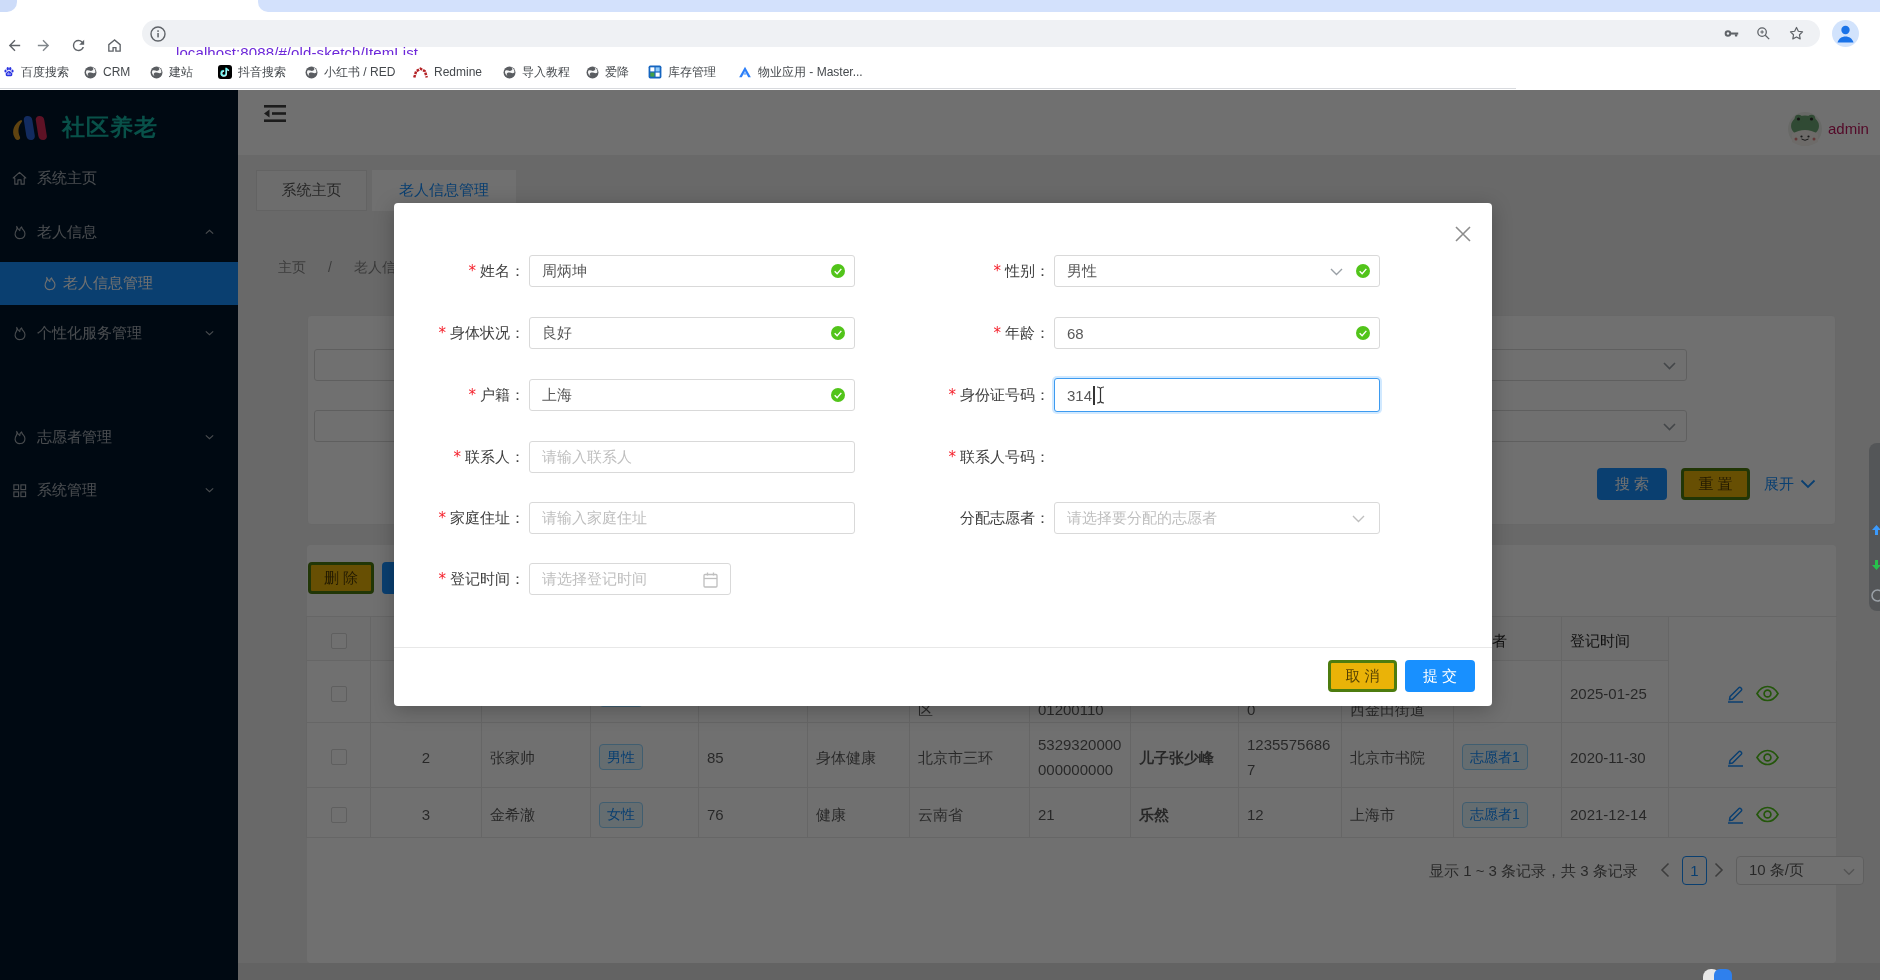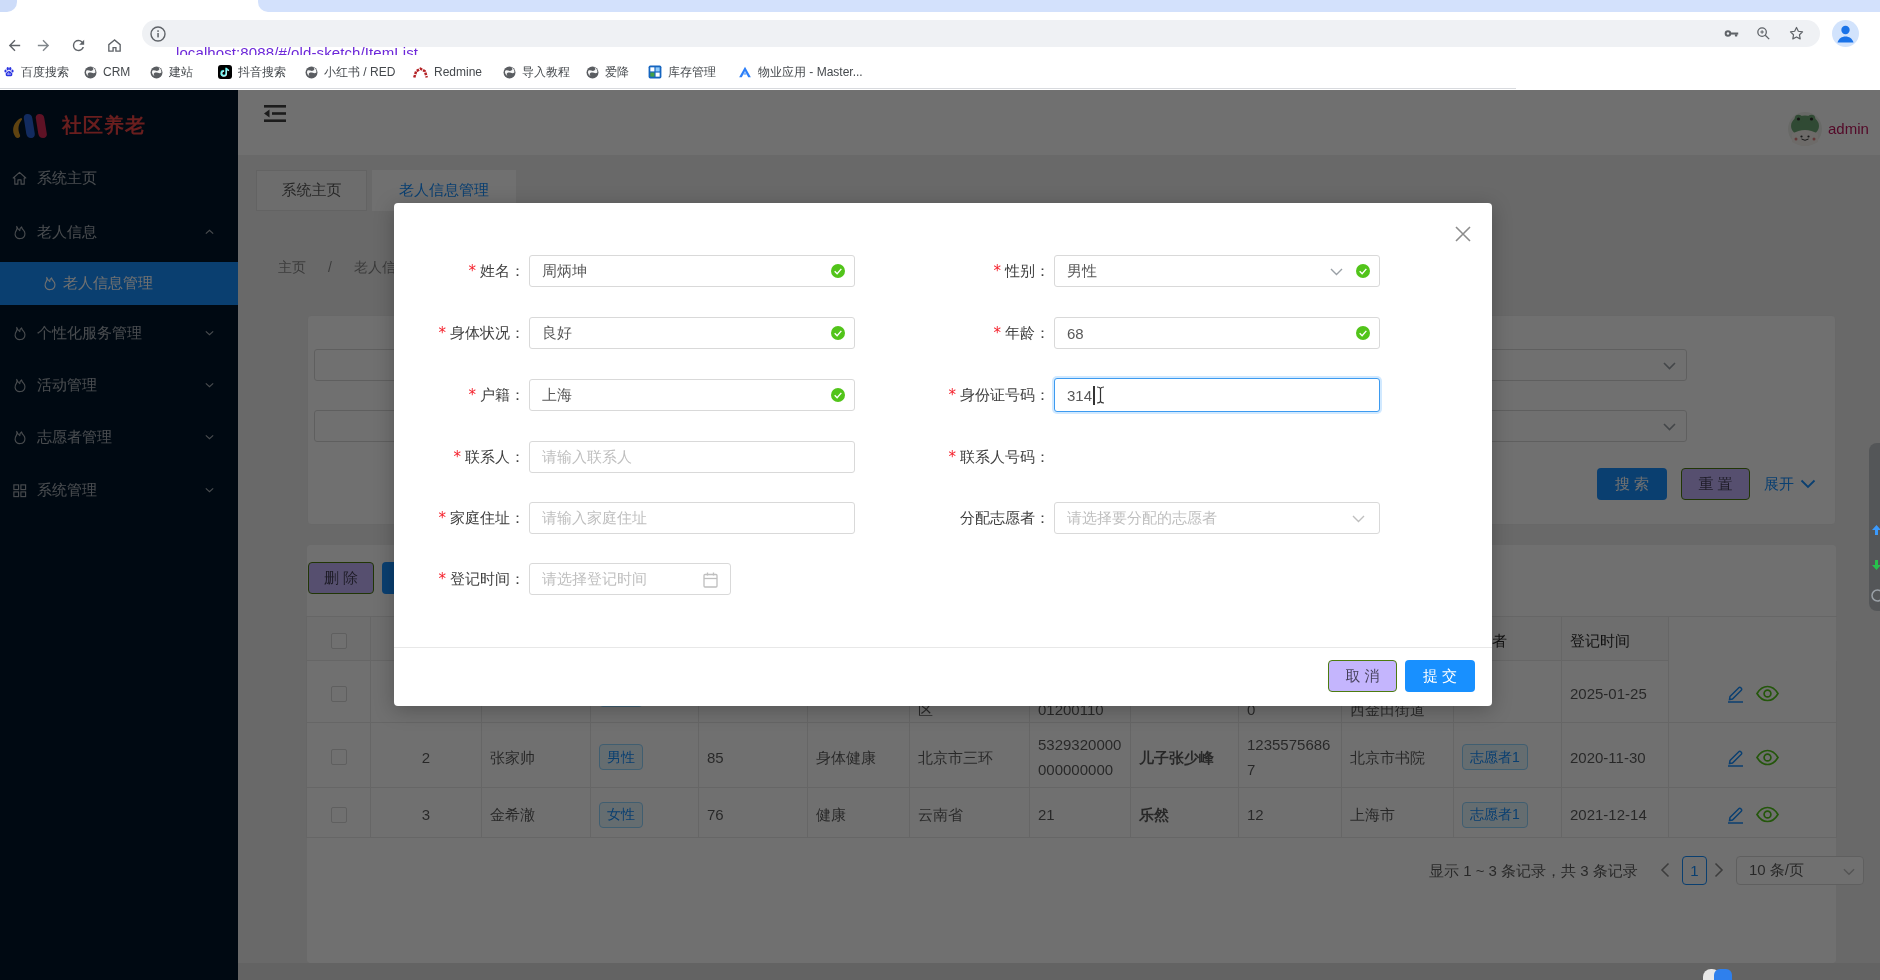--- a/index.html
+++ b/index.html
@@ -21,21 +21,21 @@
   .bm { position:absolute; top:6px; height:22px; display:flex; align-items:center; }
   .bm .bmlabel { font-size:12px; color:#45494d; margin-left:6px; white-space:nowrap; }
 
   
   #page { left:0; top:90px; width:1880px; height:890px; background:#f0f0f0; }
   #page-bottom-strip { left:0; top:873px; width:1880px; height:17px; background:#e2e2e2; }
 
   
   #sidebar { left:0; top:0; width:238px; height:890px; background:#001529; }
   #logo { position:absolute; left:9px; top:22px; display:flex; align-items:center; }
-  #logo-text { margin-left:15px; font-size:20px; font-weight:bold; color:#ef4444; letter-spacing:1px; }
+  #logo-text { margin-left:15px; font-size:23px; font-weight:bold; color:#14b8a6; letter-spacing:1px; }
   .menu-item { position:absolute; left:0; width:238px; height:40px; display:flex; align-items:center; color:rgba(255,255,255,0.65); font-size:15px; }
   .menu-item .mi-icon { position:absolute; left:12px; width:15px; height:15px; }
   .menu-item .mi-label { position:absolute; left:37px; white-space:nowrap; }
   .menu-item .mi-arrow { position:absolute; right:24px; width:9px; height:6px; }
   .menu-item.sub .mi-icon { left:42px; }
   .menu-item.sub .mi-label { left:63px; }
   .menu-item.selected { background:#1890ff; color:#ffffff; }
 
   
   #appheader { left:238px; top:0; width:1642px; height:65px; background:#ffffff; }
@@ -56,21 +56,21 @@
 
   
   .card { position:absolute; background:#ffffff; border:1px solid #ececec; border-radius:4px; }
   #search-card { left:307px; top:225px; width:1529px; height:210px; }
   #table-card { left:307px; top:455px; width:1529px; height:418px; border:none; }
 
   .inputbox { position:absolute; height:32px; background:#fff; border:1px solid #d9d9d9; border-radius:3px; }
   .sel-arrow { position:absolute; width:13px; height:8px; }
   .btn { position:absolute; height:32px; border-radius:4px; display:flex; align-items:center; justify-content:center; font-size:15px; }
   .btn-primary { background:#1890ff; color:#fff; }
-  .btn-default { background:#c4b5fd; border:1px solid #4d7c0f; color:rgba(0,0,0,0.65);align-items:center; }
+  .btn-default { background:#eab308; border:3px solid #4d7c0f; color:rgba(0,0,0,0.65);align-items:center; }
 
   #sf-input1 { left:6px; top:33px; width:330px; }
   #sf-input2 { left:6px; top:94px; width:330px; }
   #sf-sel1 { left:1133px; top:33px; width:246px; }
   #sf-sel2 { left:1133px; top:94px; width:246px; }
   #btn-search { left:1289px; top:152px; width:70px; }
   #btn-reset { left:1373px; top:152px; width:69px; }
   #link-expand { position:absolute; left:1456px; top:152px; height:32px; display:flex; align-items:center; color:#1890ff; font-size:15px; }
   #link-expand svg { margin-left:6px; }
 
@@ -331,29 +331,20 @@
       <div class="menu-item" style="top:223px">
         <svg class="mi-icon" viewBox="0 0 16 16">
             <path d="M5 1.5 Q6 4 4.5 6 Q3 8.2 3.3 10.2 A5.3 5.3 0 0 0 13.8 9.3 Q13.8 7 12.2 5.5 Q10.5 4 10.2 2 Q8 3.5 8.3 6 Q6.2 4.5 5 1.5 Z" fill="none" stroke="currentColor" stroke-width="1.2" stroke-linejoin="round"></path>
           </svg>
         <span class="mi-label">个性化服务管理</span>
         <svg class="mi-arrow" viewBox="0 0 11 7">
             <path d="M1 1.5 L5.5 5.5 L10 1.5" fill="none" stroke="currentColor" stroke-width="1.4"></path>
           </svg>
       </div>
 
-      <div class="menu-item" style="top:275px">
-        <svg class="mi-icon" viewBox="0 0 16 16">
-            <path d="M5 1.5 Q6 4 4.5 6 Q3 8.2 3.3 10.2 A5.3 5.3 0 0 0 13.8 9.3 Q13.8 7 12.2 5.5 Q10.5 4 10.2 2 Q8 3.5 8.3 6 Q6.2 4.5 5 1.5 Z" fill="none" stroke="currentColor" stroke-width="1.2" stroke-linejoin="round"></path>
-          </svg>
-        <span class="mi-label">活动管理</span>
-        <svg class="mi-arrow" viewBox="0 0 11 7">
-            <path d="M1 1.5 L5.5 5.5 L10 1.5" fill="none" stroke="currentColor" stroke-width="1.4"></path>
-          </svg>
-      </div>
 
       <div class="menu-item" style="top:327px">
         <svg class="mi-icon" viewBox="0 0 16 16">
             <path d="M5 1.5 Q6 4 4.5 6 Q3 8.2 3.3 10.2 A5.3 5.3 0 0 0 13.8 9.3 Q13.8 7 12.2 5.5 Q10.5 4 10.2 2 Q8 3.5 8.3 6 Q6.2 4.5 5 1.5 Z" fill="none" stroke="currentColor" stroke-width="1.2" stroke-linejoin="round"></path>
           </svg>
         <span class="mi-label">志愿者管理</span>
         <svg class="mi-arrow" viewBox="0 0 11 7">
             <path d="M1 1.5 L5.5 5.5 L10 1.5" fill="none" stroke="currentColor" stroke-width="1.4"></path>
           </svg>
       </div>

